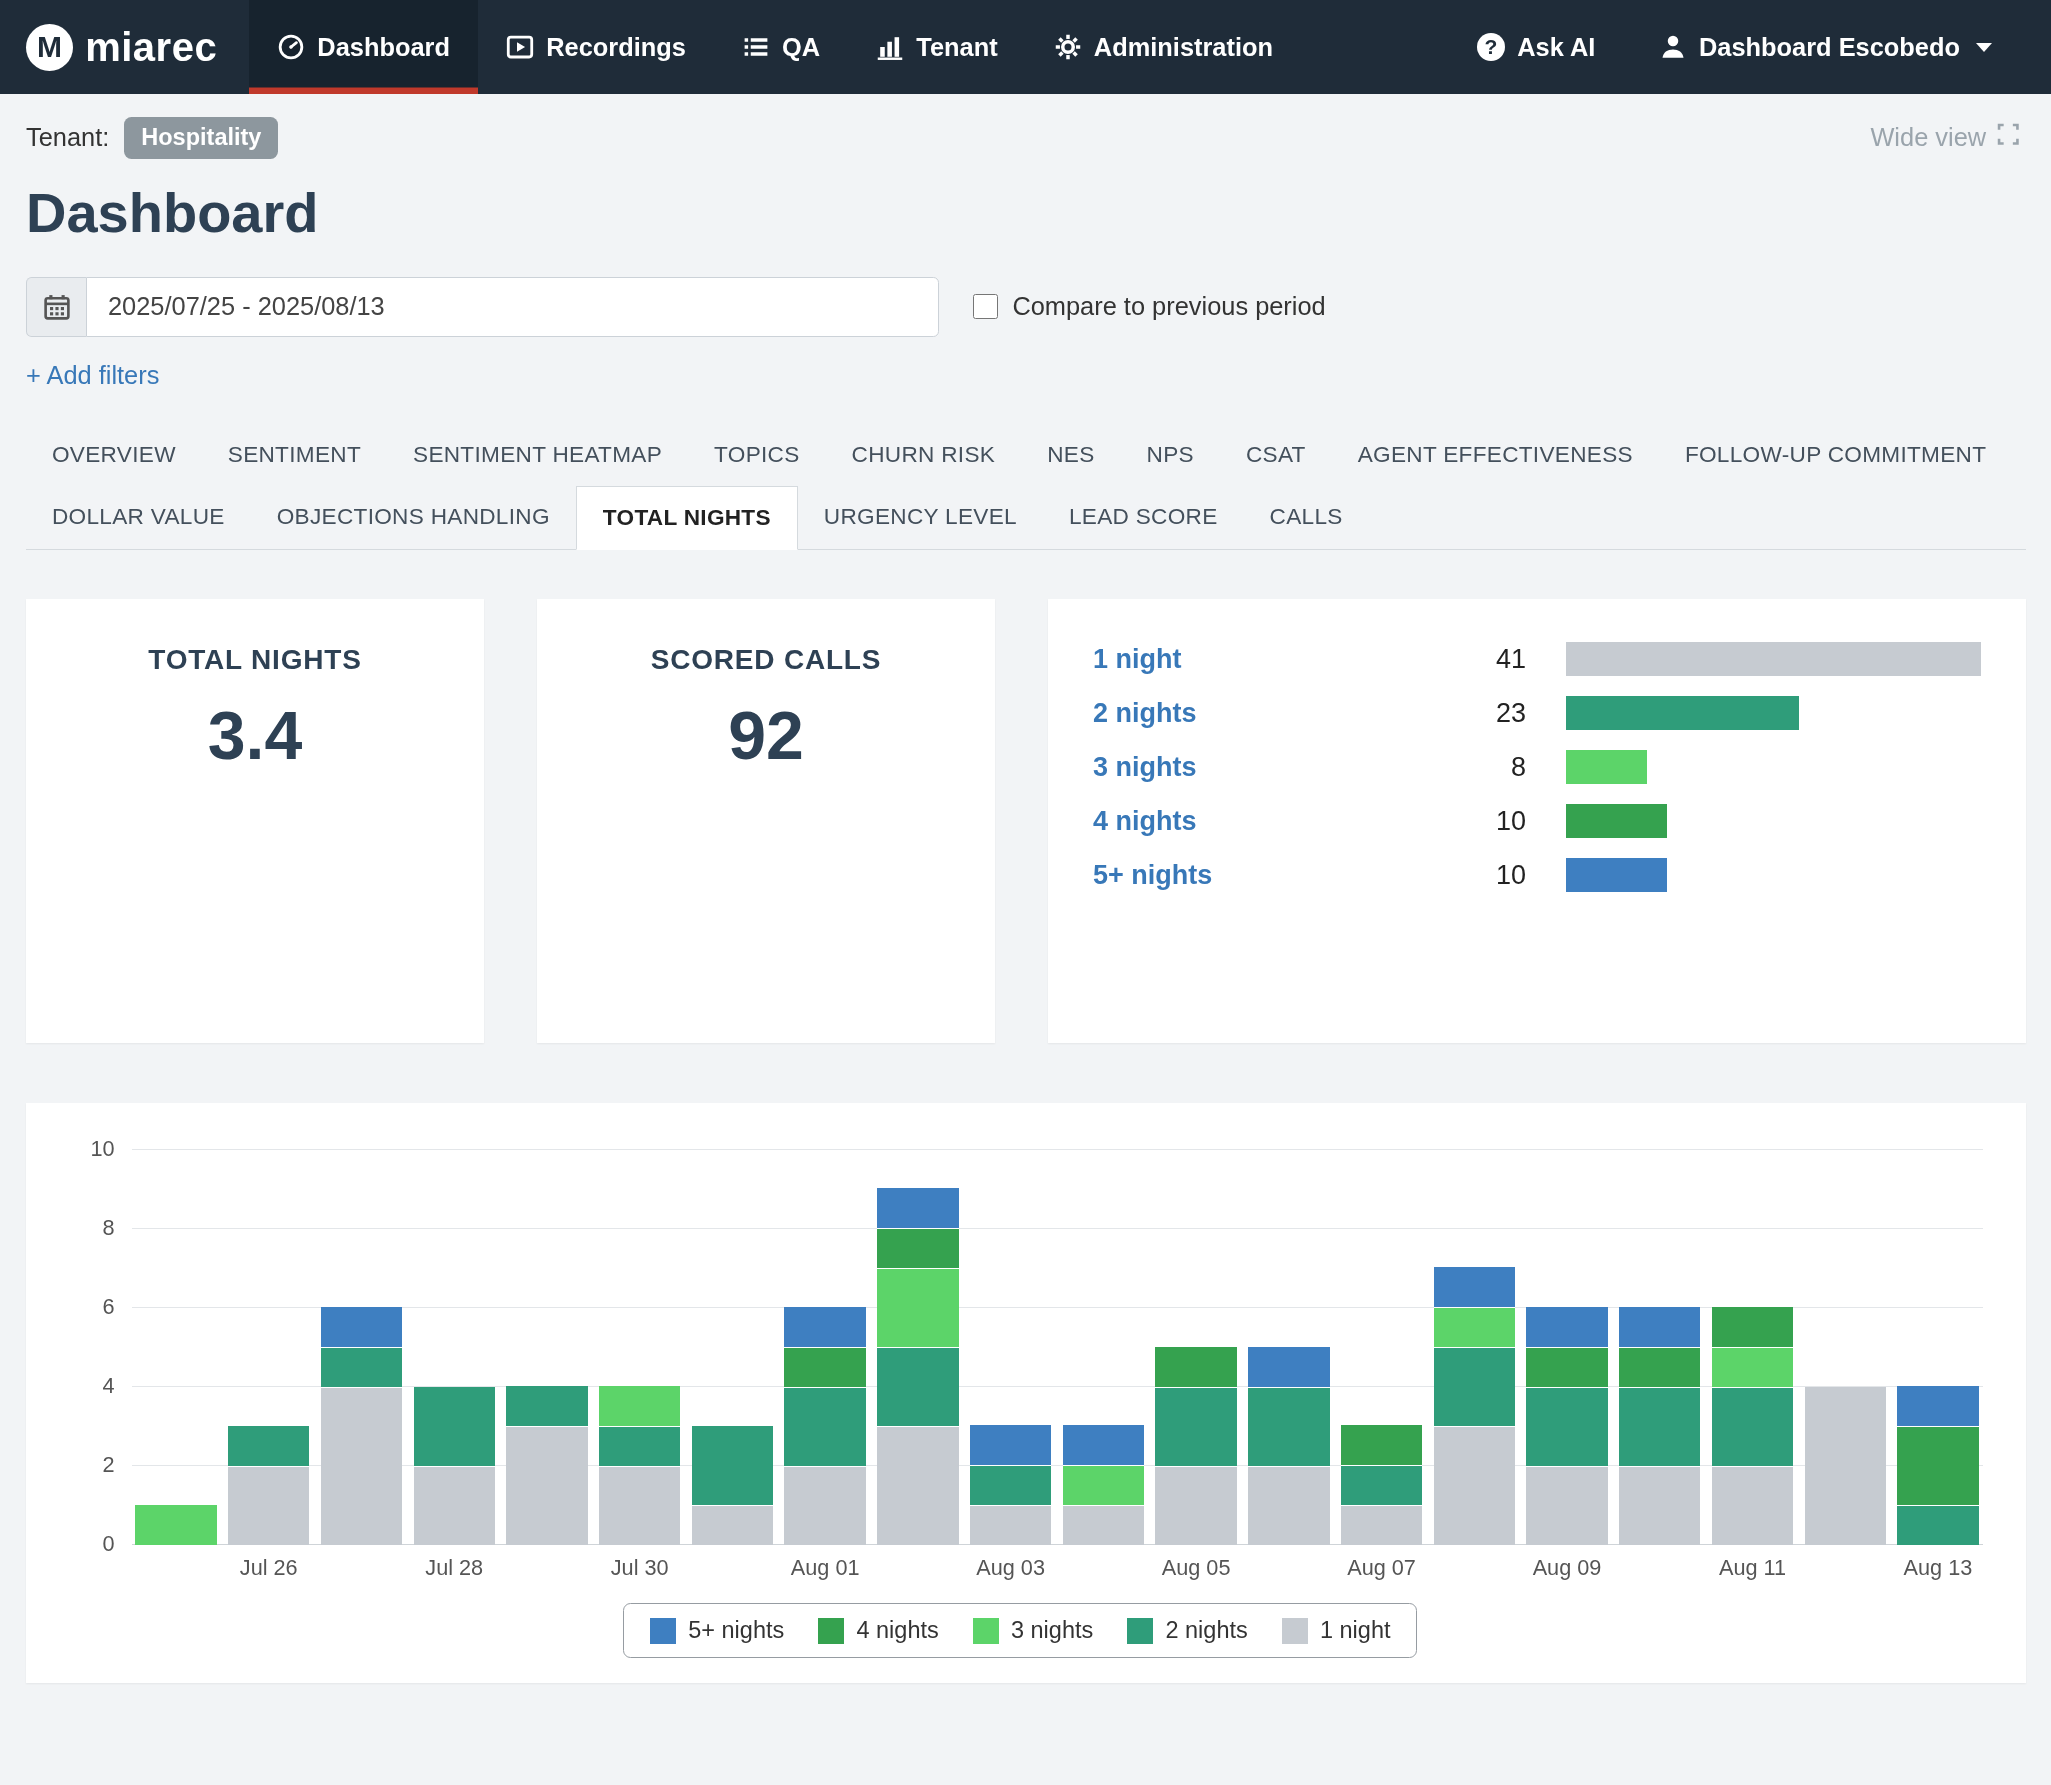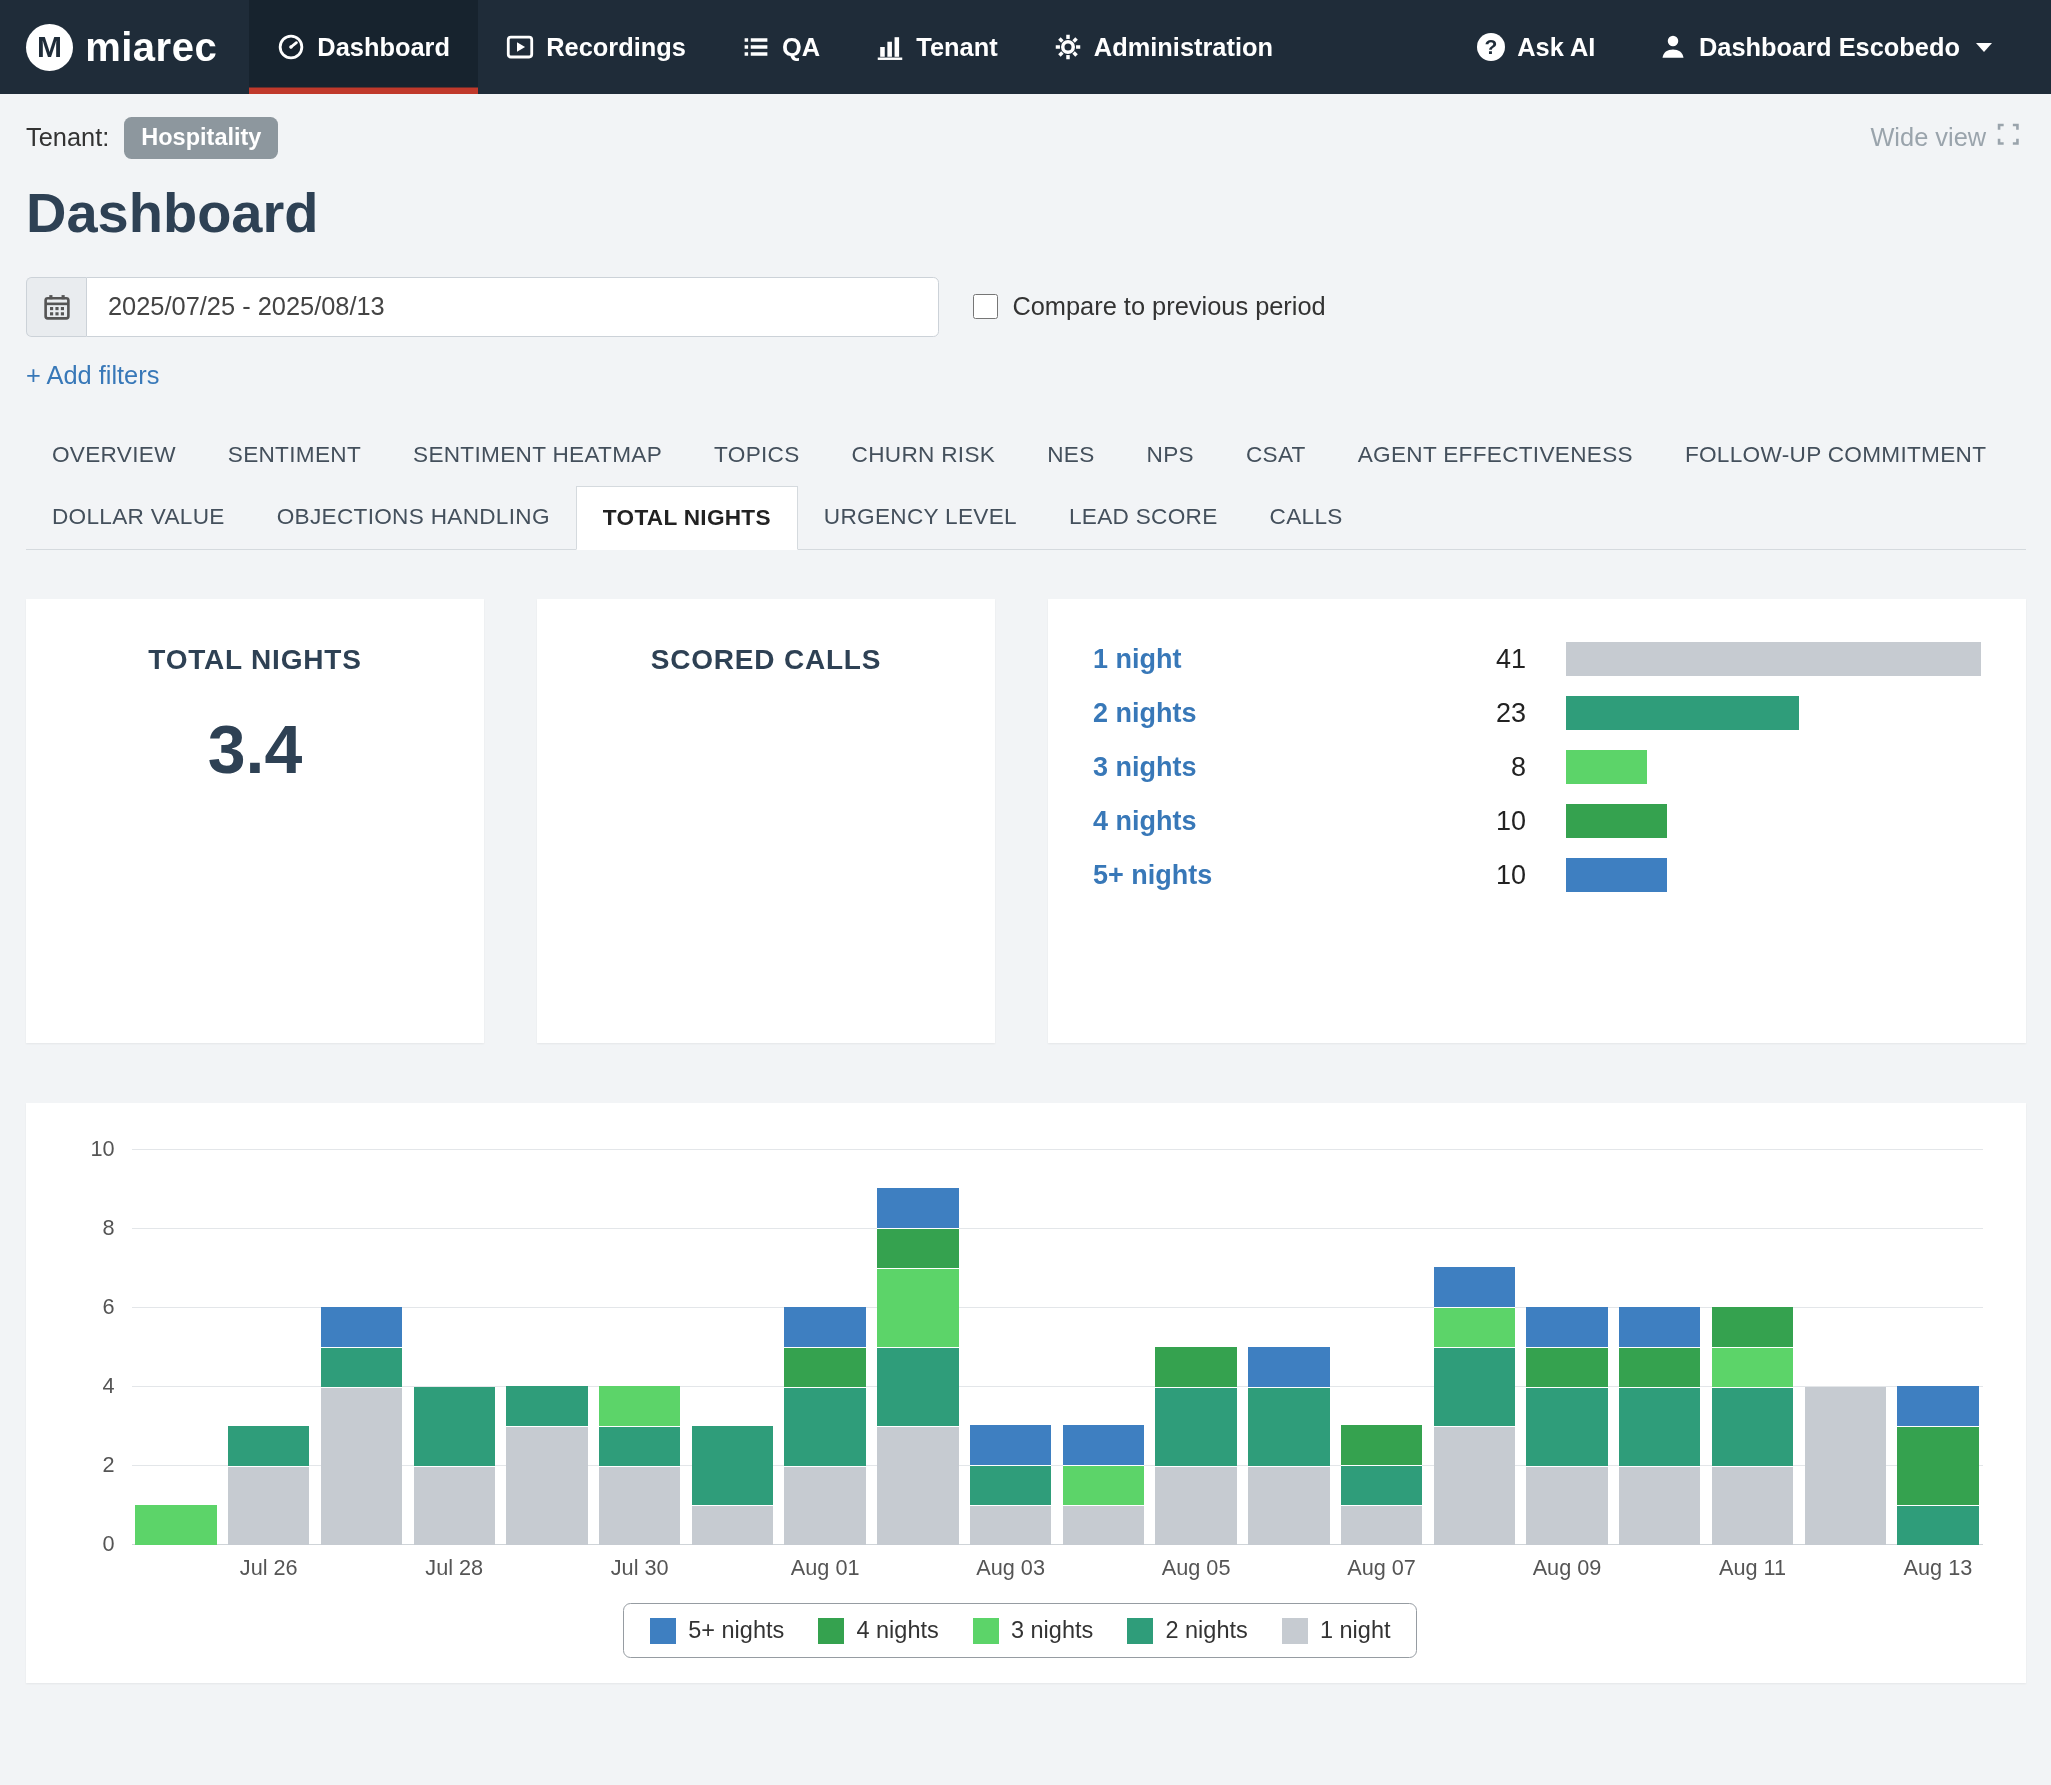--- a/index.html
+++ b/index.html
@@ -45,21 +45,21 @@
   .tabs { margin:34px 26px 0; border-bottom:0.9px solid #d5dade; }
   .tab-row { display:flex; }
   .tab { font-size:22.6px; color:#44505c; padding:18px 26px; letter-spacing:0.3px; cursor:pointer; white-space:nowrap; }
   .tab.active { background:#fff; border:0.9px solid #d5dade; border-bottom:0.9px solid #fff; margin-bottom:-0.9px; font-weight:bold; color:#222; }
 
   
   .cards { display:flex; gap:53px; padding:49px 26px 0; align-items:stretch; }
   .card { background:#fff; box-shadow:0 0.9px 1.9px rgba(0,0,0,.06); }
   .metric { width:458px; height:444px; text-align:center; padding-top:45px; flex:none; }
   .card-title { font-size:28px; font-weight:bold; color:#2e4154; letter-spacing:0.8px; }
-  .card-value { font-size:68px; font-weight:bold; color:#2e4154; margin-top:34px; }
+  .card-value { font-size:68px; font-weight:bold; color:#2e4154; margin-top:20px; }
   .breakdown { flex:1; padding:43px 45px; display:flex; flex-direction:column; gap:20px; }
   .b-row { display:flex; align-items:center; height:34px; }
   .b-label { flex:0 0 320px; color:#3878b8; font-weight:bold; font-size:27px; cursor:pointer; }
   .b-value { width:113px; text-align:right; font-size:27px; color:#222; margin-right:40px; }
   .b-track { flex:1; height:34px; }
   .b-bar { height:34px; }
 
   
   .chart-card { margin:60px 26px 0; padding:26px 36px 24.5px 24.5px; }
   .chart { position:relative; height:395px; margin-top:21px; }
@@ -236,20 +236,21 @@
       </div>
     </div>
 
   <div class="cards">
     <div class="card metric">
       <div class="card-title">TOTAL NIGHTS</div>
       <div class="card-value">3.4</div>
     </div>
     <div class="card metric">
       <div class="card-title">SCORED CALLS</div>
+      <div class="card-value">92</div>
     </div>
     <div class="card breakdown" id="breakdown">
         <div class="b-row">
           <div class="b-label">1 night</div>
           <div class="b-value">41</div>
           <div class="b-track">
             <div class="b-bar" style="width: 100%; background: rgb(198, 203, 209);"></div>
           </div>
         </div>
         <div class="b-row">

